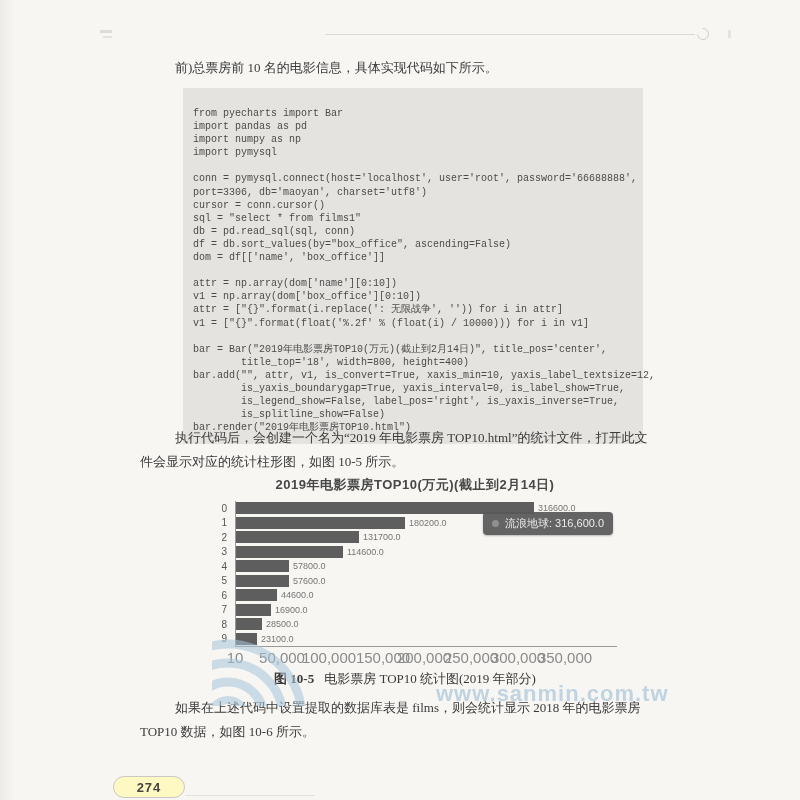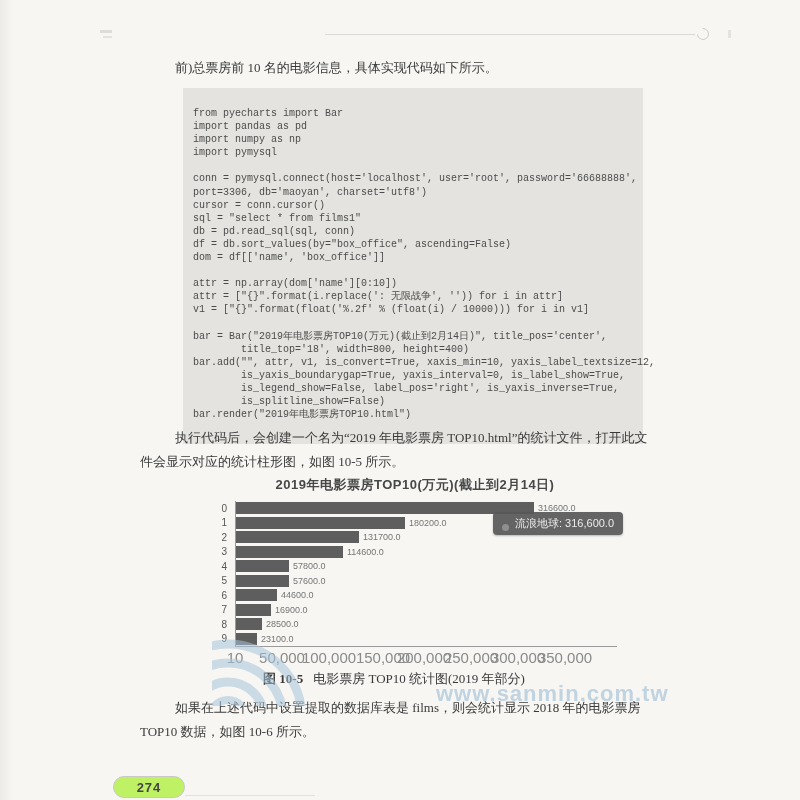--- a/index.html
+++ b/index.html
@@ -38,36 +38,36 @@
   .crow{display:flex;align-items:center;height:14.5px;position:relative;}
   .ylab{flex:0 0 40px;box-sizing:border-box;text-align:right;padding-right:8px;font-size:10px;color:#555;}
   .bar{height:12px;background:#5e5e5e;
     background-image:repeating-linear-gradient(45deg,rgba(255,255,255,.07) 0 2px,rgba(0,0,0,.05) 2px 4px);}
   .vlab{font-size:9px;color:#757575;margin-left:4px;white-space:nowrap;}
   .yaxis{position:absolute;left:40px;top:0;width:1px;height:145px;background:#9a9a9a;}
   .xaxis{position:absolute;left:40px;top:145px;width:382px;height:1px;background:#9a9a9a;}
   .ticks{position:absolute;left:40px;top:148px;width:382px;height:14px;}
   .tick{position:absolute;transform:translateX(-50%);font-size:15px;color:#8a8a8a;white-space:nowrap;}
   .tooltip{position:absolute;left:288px;top:36px;background:rgba(88,88,88,.93);border-radius:4px;
-    padding:4px 9px;display:flex;align-items:flex-end;box-shadow:0 1px 2px rgba(0,0,0,.25);margin-left:10px;}
+    padding:4px 9px;display:flex;align-items:center;box-shadow:0 1px 2px rgba(0,0,0,.25);}
   .tooltip .dot{width:7px;height:7px;border-radius:50%;background:#8f8f8f;margin-right:6px;}
   .tooltip .ttext{font-size:11px;color:#ececec;white-space:nowrap;}
   
-  .caption{position:absolute;left:124px;top:670px;width:540px;text-align:center;font-size:13px;color:#3a3a3a;}
+  .caption{position:absolute;left:135px;top:670px;width:540px;text-align:center;font-size:13px;color:#3a3a3a;}
   .caption .cap-label{font-weight:bold;margin-right:10px;}
   
   .watermark{position:absolute;left:0;top:0;width:800px;height:800px;pointer-events:none;}
   .wm-cn{position:absolute;left:424px;top:636px;font-size:42px;font-weight:bold;letter-spacing:3px;
     color:rgba(157,190,214,0.48);font-family:"Liberation Serif", serif;}
   .wm-url{position:absolute;left:436px;top:681px;font-size:22px;font-weight:bold;letter-spacing:1px;
     color:rgba(147,183,209,0.55);font-family:"Liberation Sans", sans-serif;}
   .wm-logo{position:absolute;left:212px;top:636px;}
   
   .page-pill{position:absolute;left:113px;top:776px;width:70px;height:20px;
-    border:1.5px solid #c9c8c5;border-radius:11px;background:#bef264;
+    border:1.5px solid #c9c8c5;border-radius:11px;background:#fef9c3;
     display:flex;align-items:center;justify-content:center;}
   .page-pill .pnum{font-size:13px;font-weight:bold;color:#454545;font-family:"Liberation Sans", sans-serif;letter-spacing:1px;}
   .pill-rule{position:absolute;left:185px;top:795px;width:130px;height:1px;background:#e2e1de;}
 </style>
 </head>
 <body>
 
 <div class="page-edge"></div>
 
 <div class="header">
@@ -88,20 +88,21 @@
     <div class="code-line">&nbsp;</div>
     <div class="code-line">conn = pymysql.connect(host='localhost', user='root', password='66688888',</div>
     <div class="code-line">port=3306, db='maoyan', charset='utf8')</div>
     <div class="code-line">cursor = conn.cursor()</div>
     <div class="code-line">sql = "select * from films1"</div>
     <div class="code-line">db = pd.read_sql(sql, conn)</div>
     <div class="code-line">df = db.sort_values(by="box_office", ascending=False)</div>
     <div class="code-line">dom = df[['name', 'box_office']]</div>
     <div class="code-line">&nbsp;</div>
     <div class="code-line">attr = np.array(dom['name'][0:10])</div>
+    <div class="code-line">v1 = np.array(dom['box_office'][0:10])</div>
     <div class="code-line">attr = ["{}".format(i.replace(': 无限战争', '')) for i in attr]</div>
     <div class="code-line">v1 = ["{}".format(float('%.2f' % (float(i) / 10000))) for i in v1]</div>
     <div class="code-line">&nbsp;</div>
     <div class="code-line">bar = Bar("2019年电影票房TOP10(万元)(截止到2月14日)", title_pos='center',</div>
     <div class="code-line">        title_top='18', width=800, height=400)</div>
     <div class="code-line">bar.add("", attr, v1, is_convert=True, xaxis_min=10, yaxis_label_textsize=12,</div>
     <div class="code-line">        is_yaxis_boundarygap=True, yaxis_interval=0, is_label_show=True,</div>
     <div class="code-line">        is_legend_show=False, label_pos='right', is_yaxis_inverse=True,</div>
     <div class="code-line">        is_splitline_show=False)</div>
     <div class="code-line">bar.render("2019年电影票房TOP10.html")</div>

